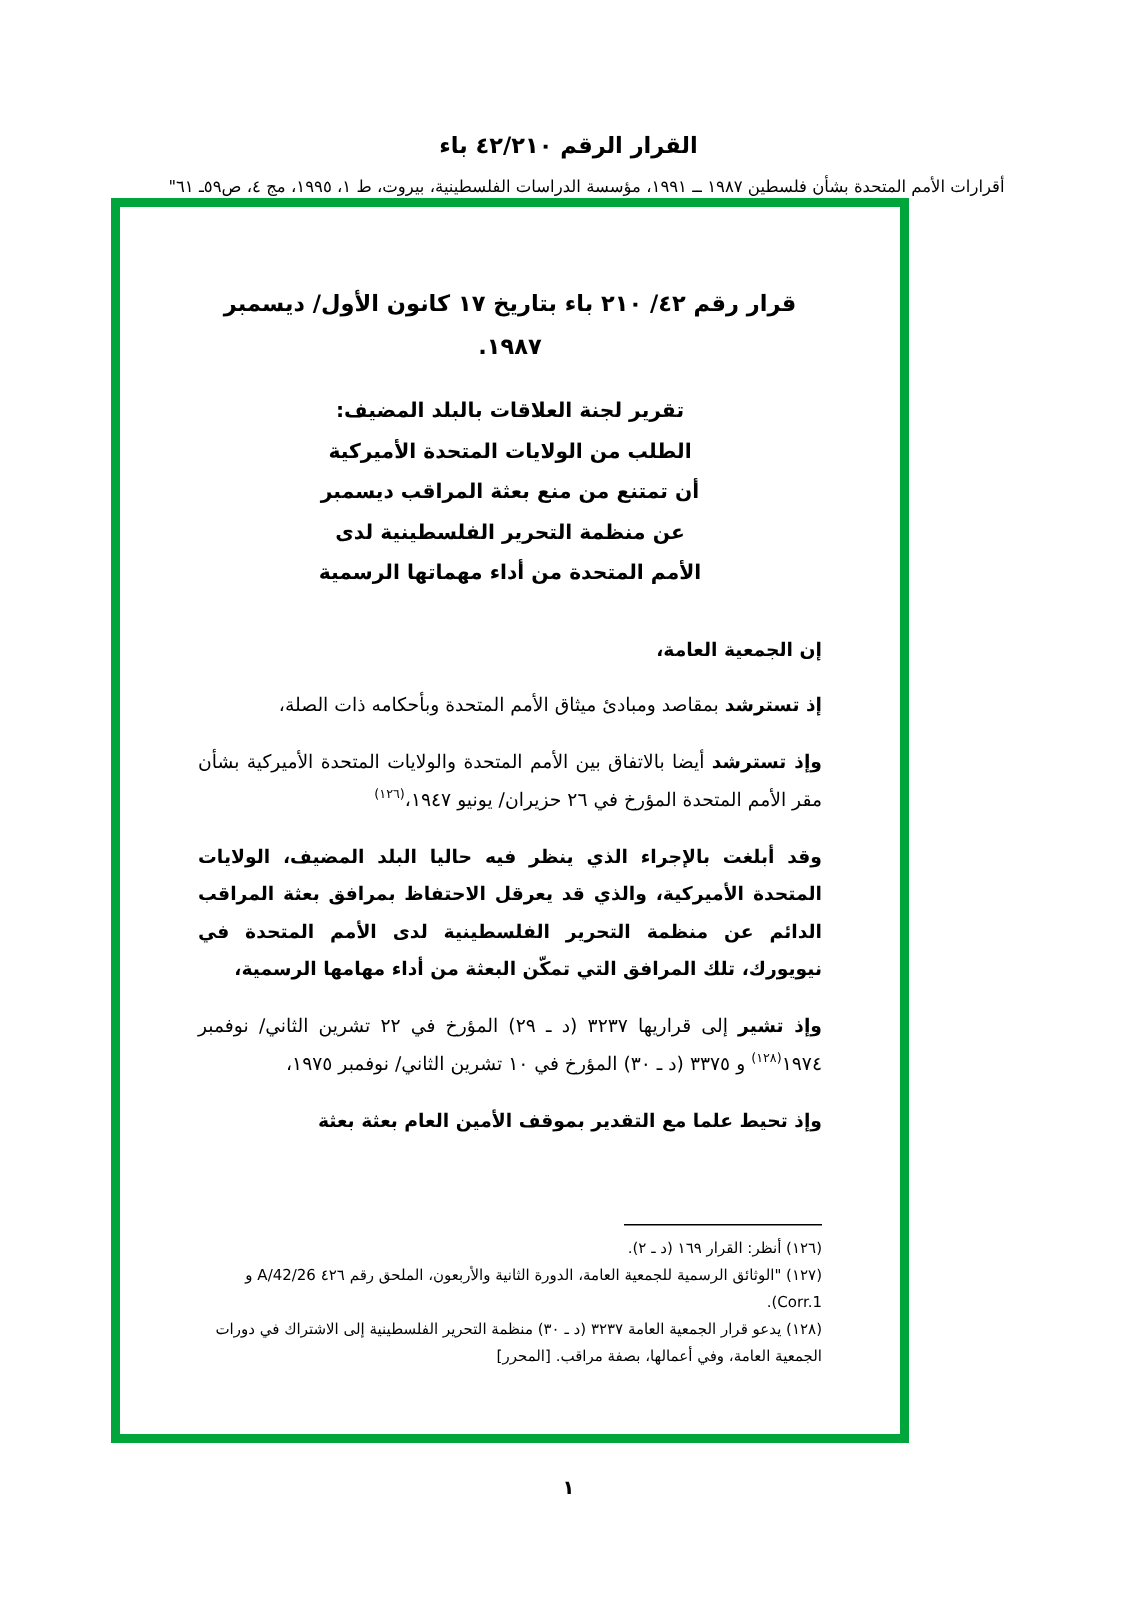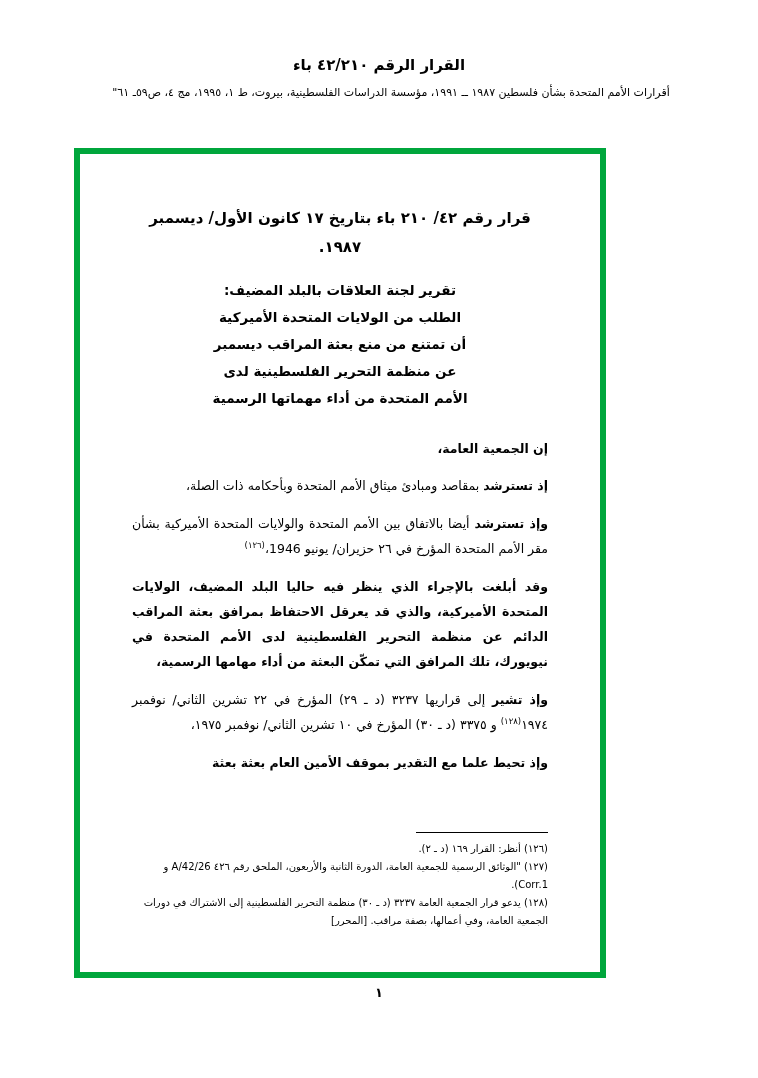--- a/index.html
+++ b/index.html
@@ -17,21 +17,21 @@
   }
   .page {
     position: relative;
     width: 758px;
     height: 1078px;
     box-sizing: border-box;
   }
   
   .doc-header {
     position: absolute;
-    top: 56px;
+    top: 88px;
     left: 0;
     width: 758px;
     text-align: center;
   }
   .doc-title {
     font-size: 15px;
     font-weight: bold;
     letter-spacing: 0.5px;
     line-height: 1.3;
   }
@@ -39,21 +39,21 @@
     margin-top: 9px;
     font-size: 11px;
     font-weight: normal;
     line-height: 1.4;
     direction: rtl;
     padding-left: 24px;
   }
   
   .frame {
     position: absolute;
-    top: 148px;
+    top: 132px;
     left: 74px;
     width: 532px;
     height: 830px;
     border: 6px solid #00a63c;
     box-sizing: border-box;
     background: #ffffff;
   }
   .frame-inner {
     position: absolute;
     top: 0;
@@ -166,21 +166,21 @@
 
       <div class="body-block">
 
         <div class="lead">إن الجمعية العامة،</div>
 
         <p class="para">
           <span class="bold">إذ تسترشد</span><span> بمقاصد ومبادئ ميثاق الأمم المتحدة وبأحكامه ذات الصلة،</span>
         </p>
 
         <p class="para">
-          <span class="bold">وإذ تسترشد</span><span> أيضا بالاتفاق بين الأمم المتحدة والولايات المتحدة الأميركية بشأن مقر الأمم المتحدة المؤرخ في ٢٦ حزيران/ يونيو 1946،</span><sup class="fn">(١٢٦)</sup>
+          <span class="bold">وإذ تسترشد</span><span> أيضا بالاتفاق بين الأمم المتحدة والولايات المتحدة الأميركية بشأن مقر الأمم المتحدة المؤرخ في ٢٦ حزيران/ يونيو ١٩٤٧،</span><sup class="fn">(١٢٦)</sup>
         </p>
 
 
         <p class="para bold">
           <span class="bold">وقد</span><span> أبلغت بالإجراء الذي ينظر فيه حاليا البلد المضيف، الولايات المتحدة الأميركية، والذي قد يعرقل الاحتفاظ بمرافق بعثة المراقب الدائم عن منظمة التحرير الفلسطينية لدى الأمم المتحدة في نيويورك، تلك المرافق التي تمكّن البعثة من أداء مهامها الرسمية،</span>
         </p>
 
         <p class="para">
           <span class="bold">وإذ تشير</span><span> إلى قراريها ٣٢٣٧ (د ـ ٢٩) المؤرخ في ٢٢ تشرين الثاني/ نوفمبر ١٩٧٤</span><sup class="fn">(١٢٨)</sup><span> و ٣٣٧٥ (د ـ ٣٠) المؤرخ في ١٠ تشرين الثاني/ نوفمبر ١٩٧٥،</span>
         </p>

